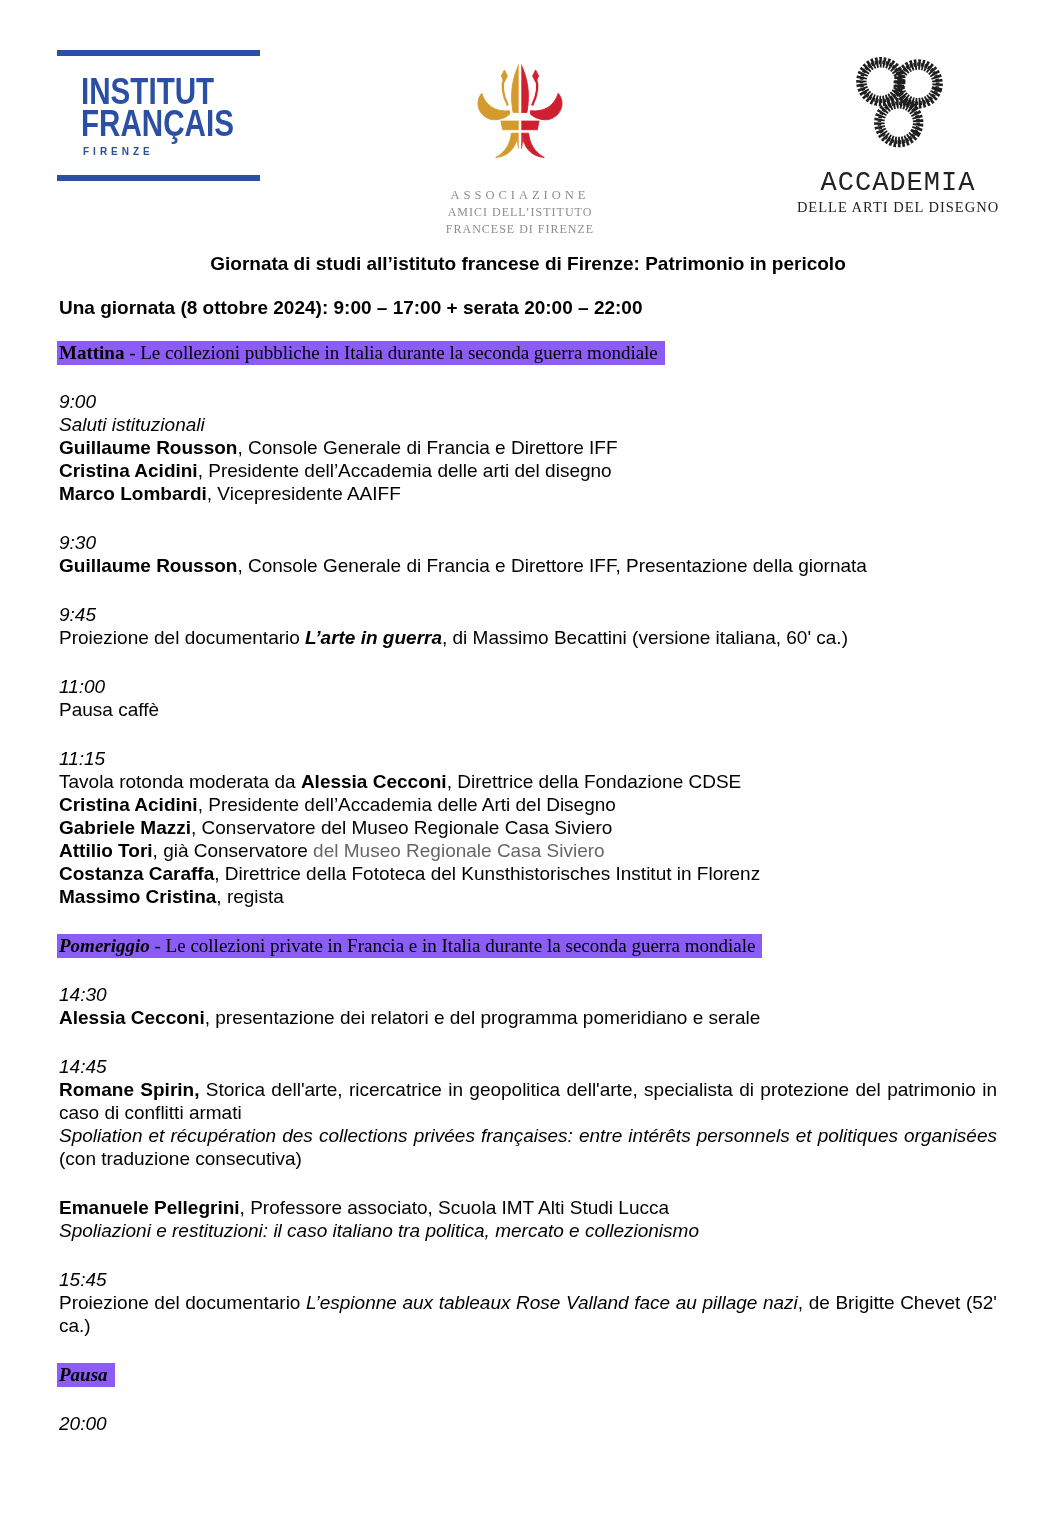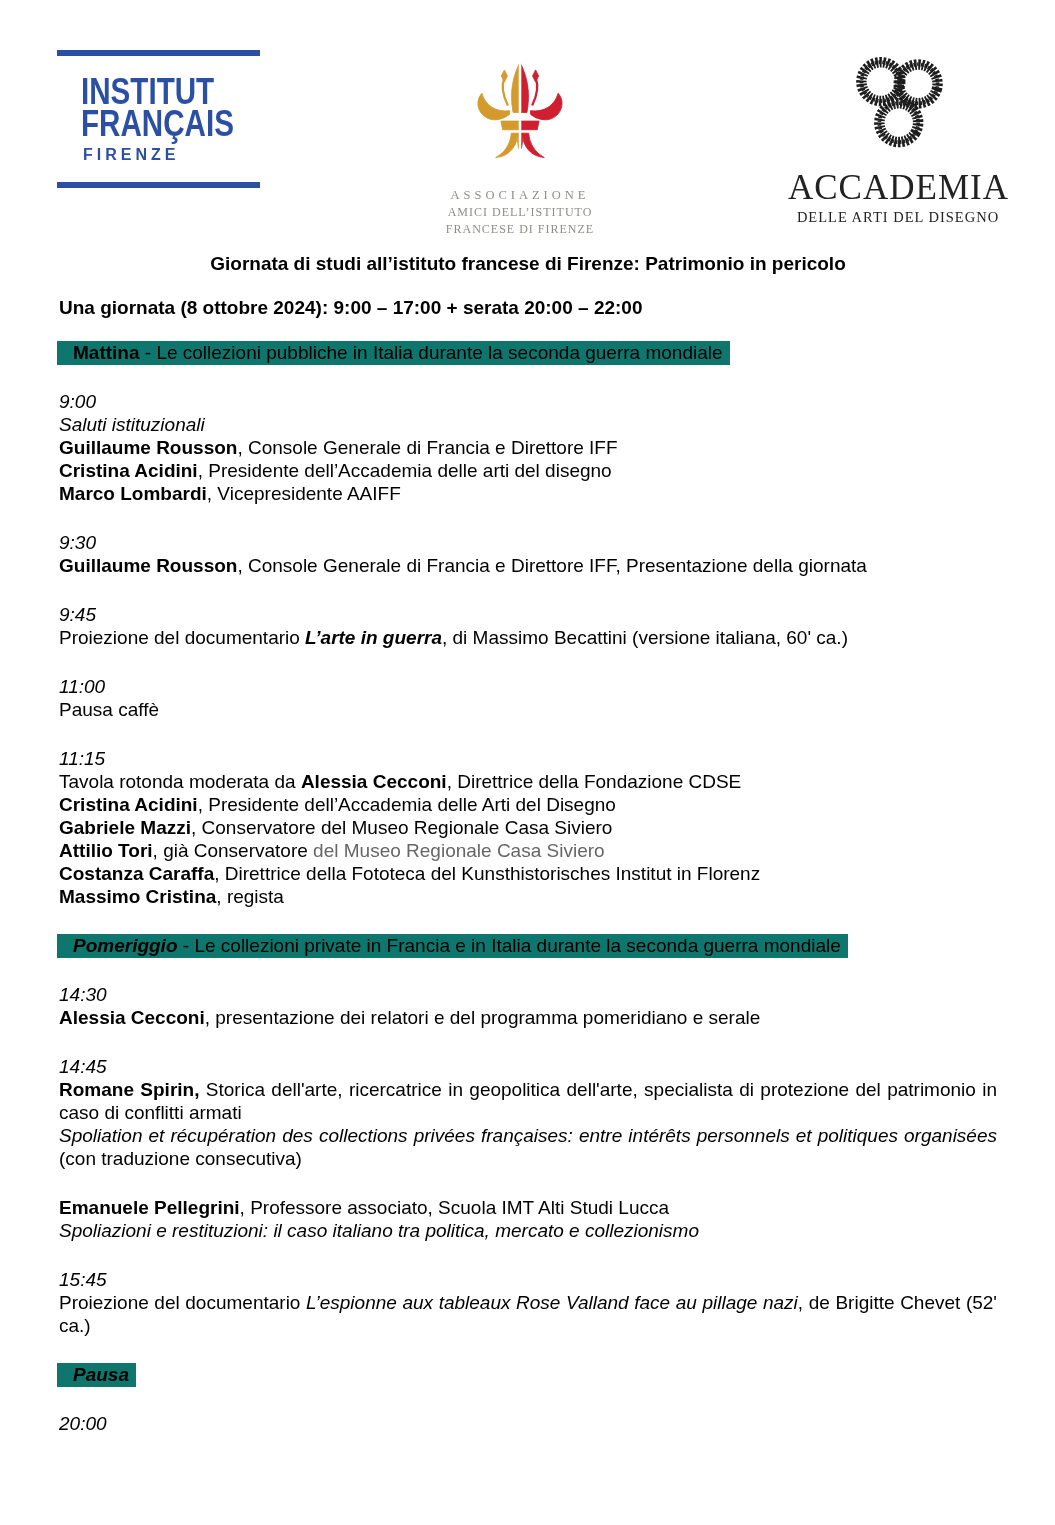--- a/index.html
+++ b/index.html
@@ -6,47 +6,47 @@
   .page{
     position:relative;width:1055px;height:1525px;background:#fff;
     font-family:"Liberation Sans",sans-serif;color:#000;overflow:hidden;
   }
 
   
   .if-logo{position:absolute;left:57px;top:50px;width:203px;color:#2B4FA2;}
   .if-bar{height:6px;background:#2B4FA2;}
   .if-words{margin:20px 0 4px 24px;font-weight:bold;font-size:37px;line-height:0.86;
             transform:scaleX(.80);transform-origin:left;white-space:nowrap;}
-  .if-city{margin:6px 0 18px 26px;font-size:16px;letter-spacing:4px;font-weight:bold;}
+  .if-city{margin:6px 0 18px 26px;font-size:10px;letter-spacing:4px;font-weight:bold;}
 
   
   .assoc-logo{position:absolute;left:415px;top:52px;width:210px;text-align:center;}
   .assoc-caption{margin-top:6px;font-family:"Liberation Serif",serif;color:#8e8d86;}
   .assoc-caption .l1{font-size:12.5px;letter-spacing:4px;}
   .assoc-caption .l2,.assoc-caption .l3{font-size:12px;letter-spacing:1px;margin-top:2px;}
 
   
   .acc-logo{position:absolute;left:788px;top:48px;width:220px;text-align:center;
             font-family:"Liberation Serif",serif;color:#222;}
-  .acc-l1{font-size:35px;letter-spacing:1px;margin-top:4px;}
+  .acc-l1{font-size:27px;letter-spacing:1px;margin-top:4px;font-family:Liberation Mono, monospace;}
   .acc-l2{font-size:14.5px;letter-spacing:1px;margin-top:1px;}
 
   
   .doc{position:absolute;left:59px;top:252px;width:938px;font-size:19px;line-height:23px;}
   .head{text-align:center;line-height:24px;margin:0 0 20px 0;}
   .head .title{font-weight:bold;margin:0;}
   .head .subtitle{margin:0;}
   .day{font-weight:bold;margin:0 0 22px 0;}
   .block{margin:0 0 26px 0;}
   .block p{margin:0;}
   p.just{text-align:justify;}
   span.b{font-weight:bold;}
   span.i{font-style:italic;}
   span.g{color:#666;}
-  span.hl{background:#0f766e;padding:1px 7px 2px 16px;margin-left:-2px;}
+  span.hl{background:#8b5cf6;padding:1px 7px 2px 2px;margin-left:-2px;font-family:Liberation Serif, serif;}
 </style>
 </head>
 <body>
 
 <div class="page">
 
   <div class="if-logo">
     <div class="if-bar"></div>
     <div class="if-words">
       <div>INSTITUT</div>

